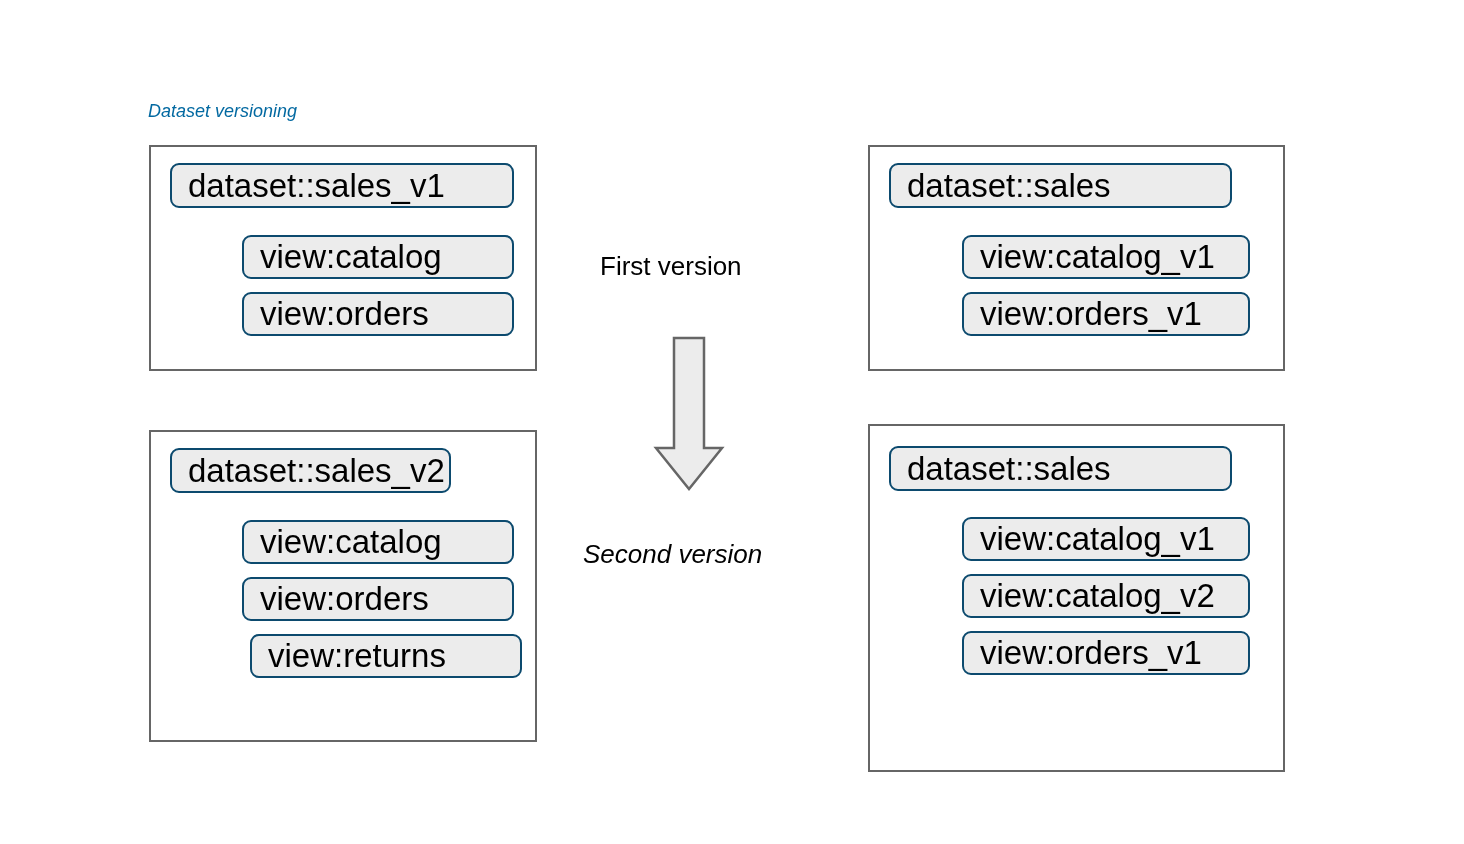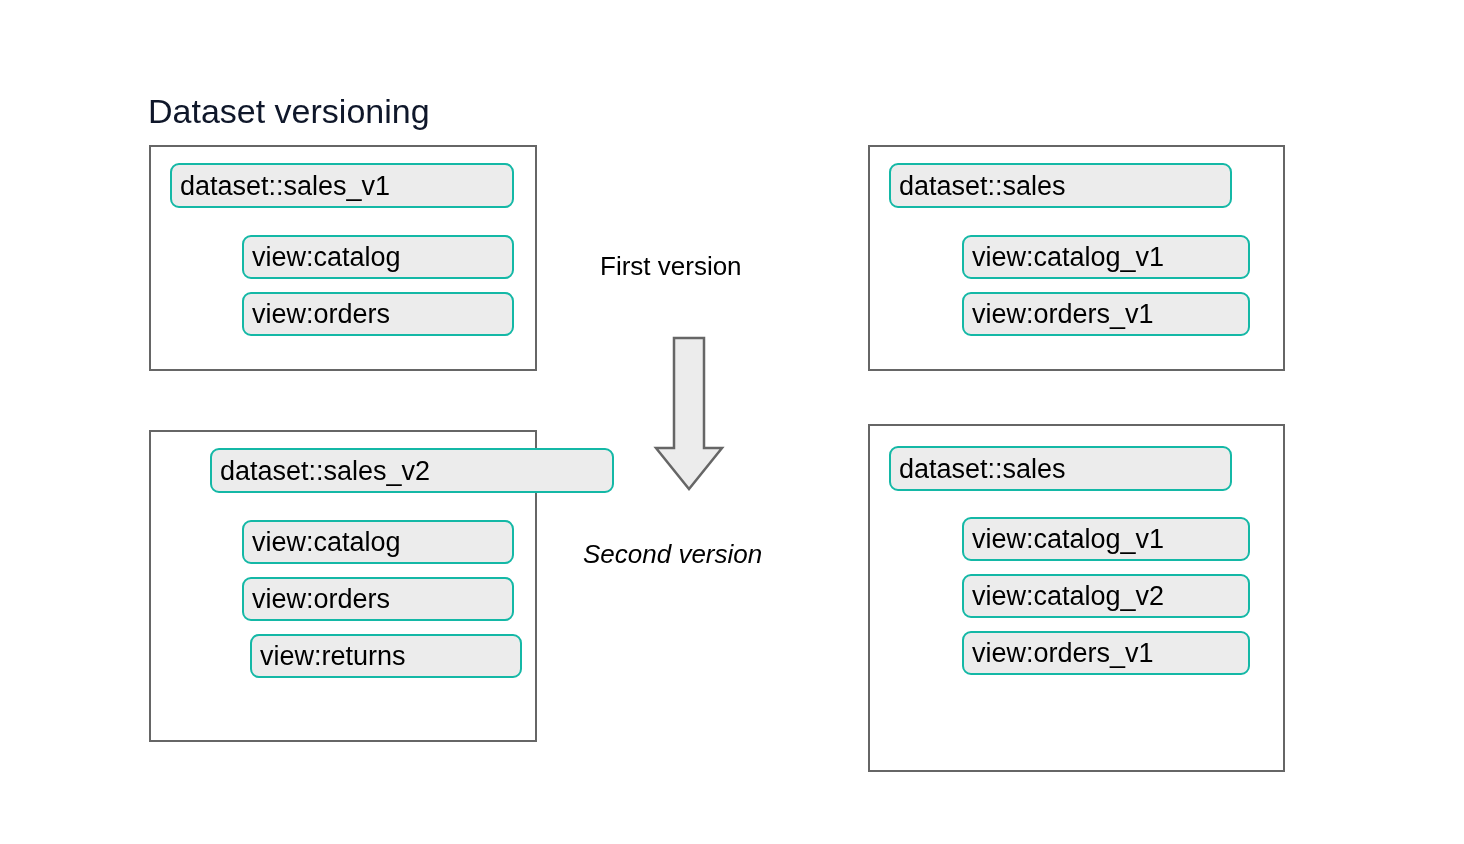--- a/index.html
+++ b/index.html
@@ -17,46 +17,47 @@
     position: relative;
     width: 1464px;
     height: 844px;
     background: #ffffff;
     overflow: hidden;
   }
 
   
   .col-heading {
     position: absolute;
-    font-size: 34px;
+    font-size: 18px;
     line-height: 32px;
-    color: #0f172a;
+    color: #0369a1;
     white-space: nowrap;
     letter-spacing: 0px;
+    font-style: italic;
   }
 
   
   .group-box {
     position: absolute;
     background: #ffffff;
     border: 2px solid #666666;
     box-sizing: border-box;
   }
 
   
   .pill {
     position: absolute;
     background: #ececec;
-    border: 2px solid #14b8a6;
+    border: 2px solid #0c4a6e;
     border-radius: 9px;
     box-sizing: border-box;
     display: flex;
     align-items: center;
-    padding-left: 8px;
-    font-size: 27px;
+    padding-left: 16px;
+    font-size: 33px;
     line-height: 28px;
     color: #000000;
     white-space: nowrap;
   }
   .pill.dataset-pill { }
   .pill.view-pill { }
 
   
   .center-label {
     position: absolute;
@@ -81,21 +82,21 @@
   <div class="col-heading" style="left:148px; top:95px;">Dataset versioning</div>
 
   <div class="group-box" style="left:149px; top:145px; width:388px; height:226px;">
   </div>
   <div class="pill dataset-pill" style="left:170px; top:163px; width:344px; height:45px;">dataset::sales_v1</div>
   <div class="pill view-pill" style="left:242px; top:235px; width:272px; height:44px;">view:catalog</div>
   <div class="pill view-pill" style="left:242px; top:292px; width:272px; height:44px;">view:orders</div>
 
   <div class="group-box" style="left:149px; top:430px; width:388px; height:312px;">
   </div>
-  <div class="pill dataset-pill" style="left:170px; top:448px; width:404px; height:45px;margin-left:40px;">dataset::sales_v2</div>
+  <div class="pill dataset-pill" style="left:170px; top:448px; width:281px; height:45px;">dataset::sales_v2</div>
   <div class="pill view-pill" style="left:242px; top:520px; width:272px; height:44px;">view:catalog</div>
   <div class="pill view-pill" style="left:242px; top:577px; width:272px; height:44px;">view:orders</div>
   <div class="pill view-pill" style="left:250px; top:634px; width:272px; height:44px;">view:returns</div>
 
   <div class="center-label" style="left:600px; top:250px; width:180px;">First version</div>
 
   <div class="arrow-wrap" style="left:653px; top:336px;">
     <svg width="72" height="156" viewBox="0 0 72 156" xmlns="http://www.w3.org/2000/svg">
       <polygon points="21,2 51,2 51,112 69,112 36,153 3,112 21,112" fill="#ececec" stroke="#666666" stroke-width="2.5" stroke-linejoin="miter"></polygon>
     </svg>

